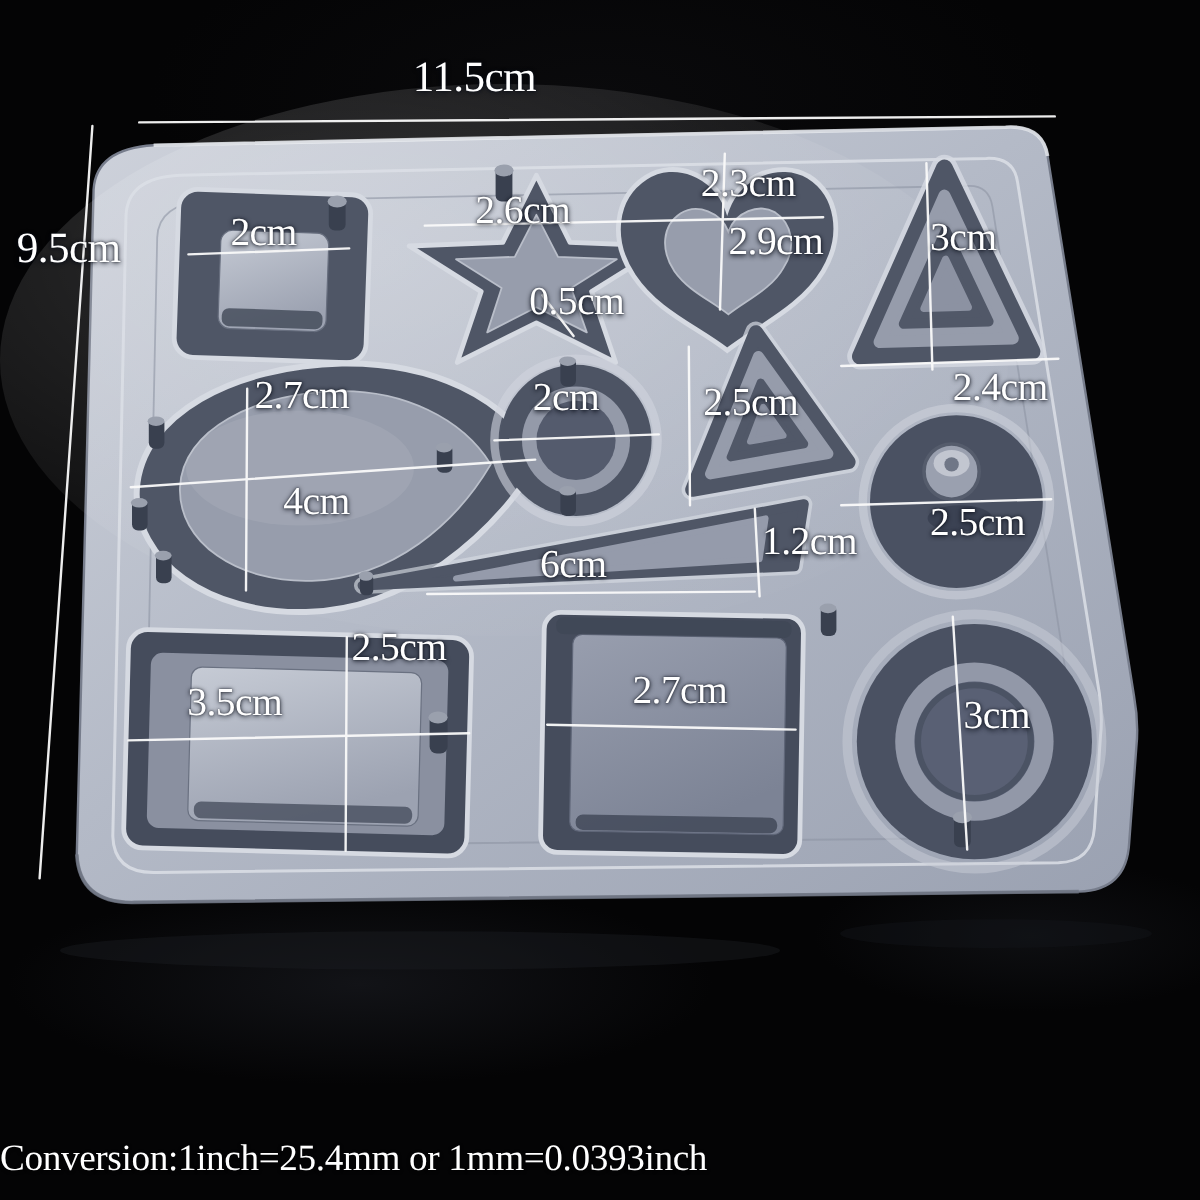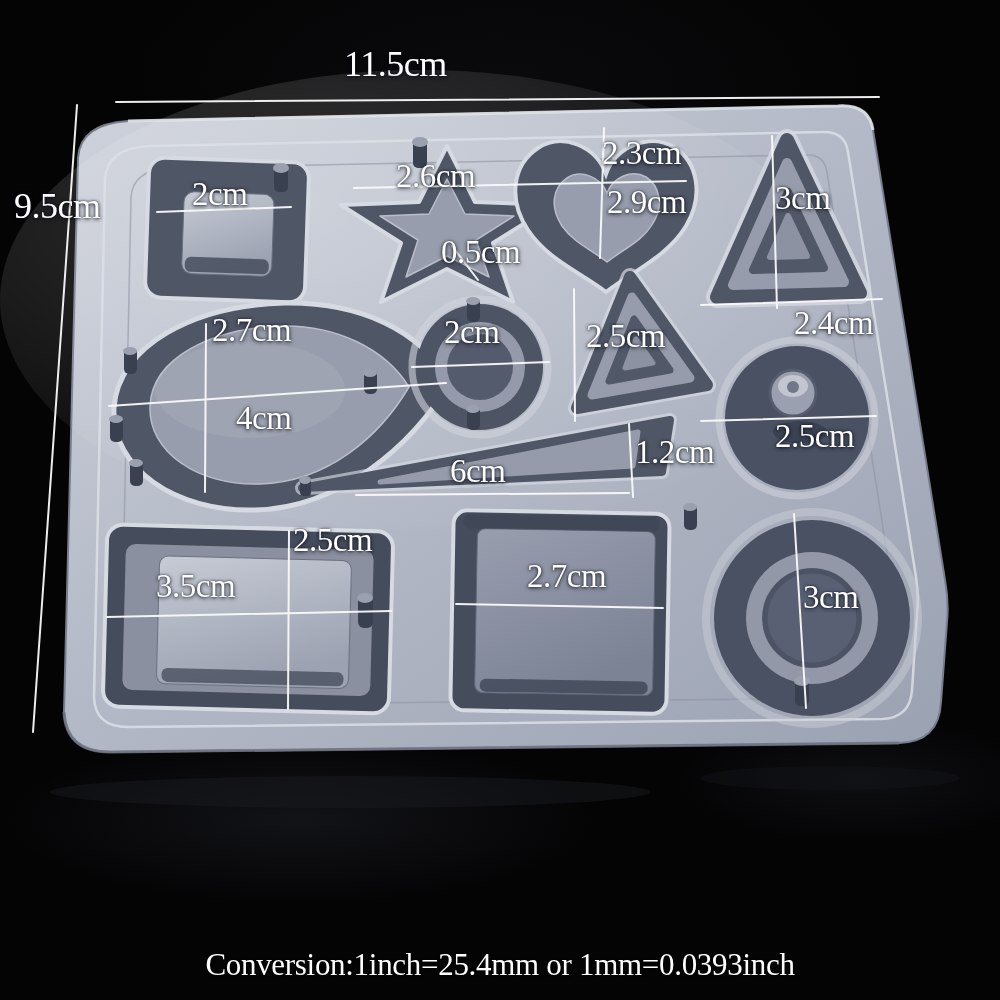--- a/index.html
+++ b/index.html
@@ -13,21 +13,21 @@
       #040405;
   }
   .photo-svg{position:absolute;left:0;top:0;}
   .dim-label{
     position:absolute;color:#ffffff;font-size:33px;line-height:1;white-space:nowrap;
     text-shadow:0 1px 4px rgba(8,12,22,.9),0 0 2px rgba(8,12,22,.7);
     letter-spacing:-.5px;
   }
   .dim-label.big{font-size:36px;}
   .caption{
-    position:absolute;left:0;right:0;top:947px;text-align:center;color:#fff;
+    position:absolute;left:0;right:0;top:947px;color:#fff;
     font-size:31px;letter-spacing:-.3px;
     text-shadow:0 1px 3px rgba(0,0,0,.9);
   }
 </style>
 </head>
 <body>
 
 <div class="stage">
 
   <svg class="photo-svg" width="1000" height="1000" viewBox="0 0 1000 1000">
@@ -221,21 +221,21 @@
       <line x1="794" y1="514" x2="806" y2="708"></line>
     </g>
   </svg>
 
   <div class="dim-label big" style="left:344px;top:46px">11.5cm</div>
   <div class="dim-label big" style="left:14px;top:188px">9.5cm</div>
 
   <div class="dim-label" style="left:192px;top:178px">2cm</div>
   <div class="dim-label" style="left:396px;top:160px">2.6cm</div>
   <div class="dim-label" style="left:441px;top:236px">0.5cm</div>
-  <div class="dim-label" style="left:602px;top:137px">2.3cm</div>
+  <div class="dim-label" style="left:584px;top:137px">2.3cm</div>
   <div class="dim-label" style="left:607px;top:186px">2.9cm</div>
   <div class="dim-label" style="left:775px;top:182px">3cm</div>
   <div class="dim-label" style="left:794px;top:307px">2.4cm</div>
   <div class="dim-label" style="left:212px;top:314px">2.7cm</div>
   <div class="dim-label" style="left:236px;top:402px">4cm</div>
   <div class="dim-label" style="left:444px;top:316px">2cm</div>
   <div class="dim-label" style="left:586px;top:320px">2.5cm</div>
   <div class="dim-label" style="left:775px;top:420px">2.5cm</div>
   <div class="dim-label" style="left:450px;top:455px">6cm</div>
   <div class="dim-label" style="left:635px;top:436px">1.2cm</div>

